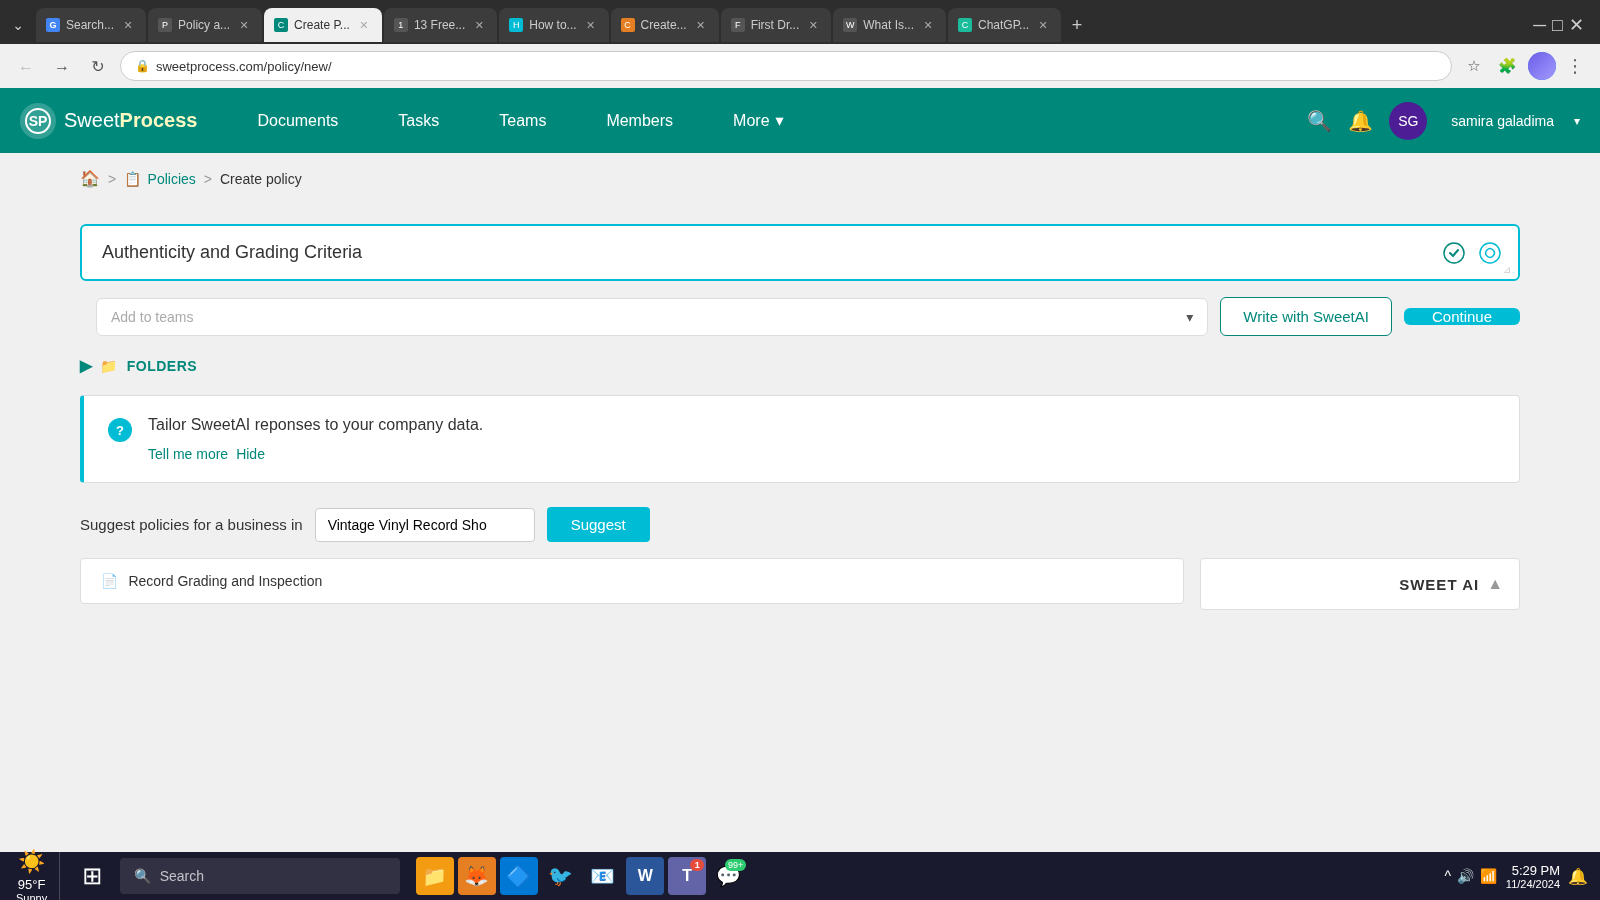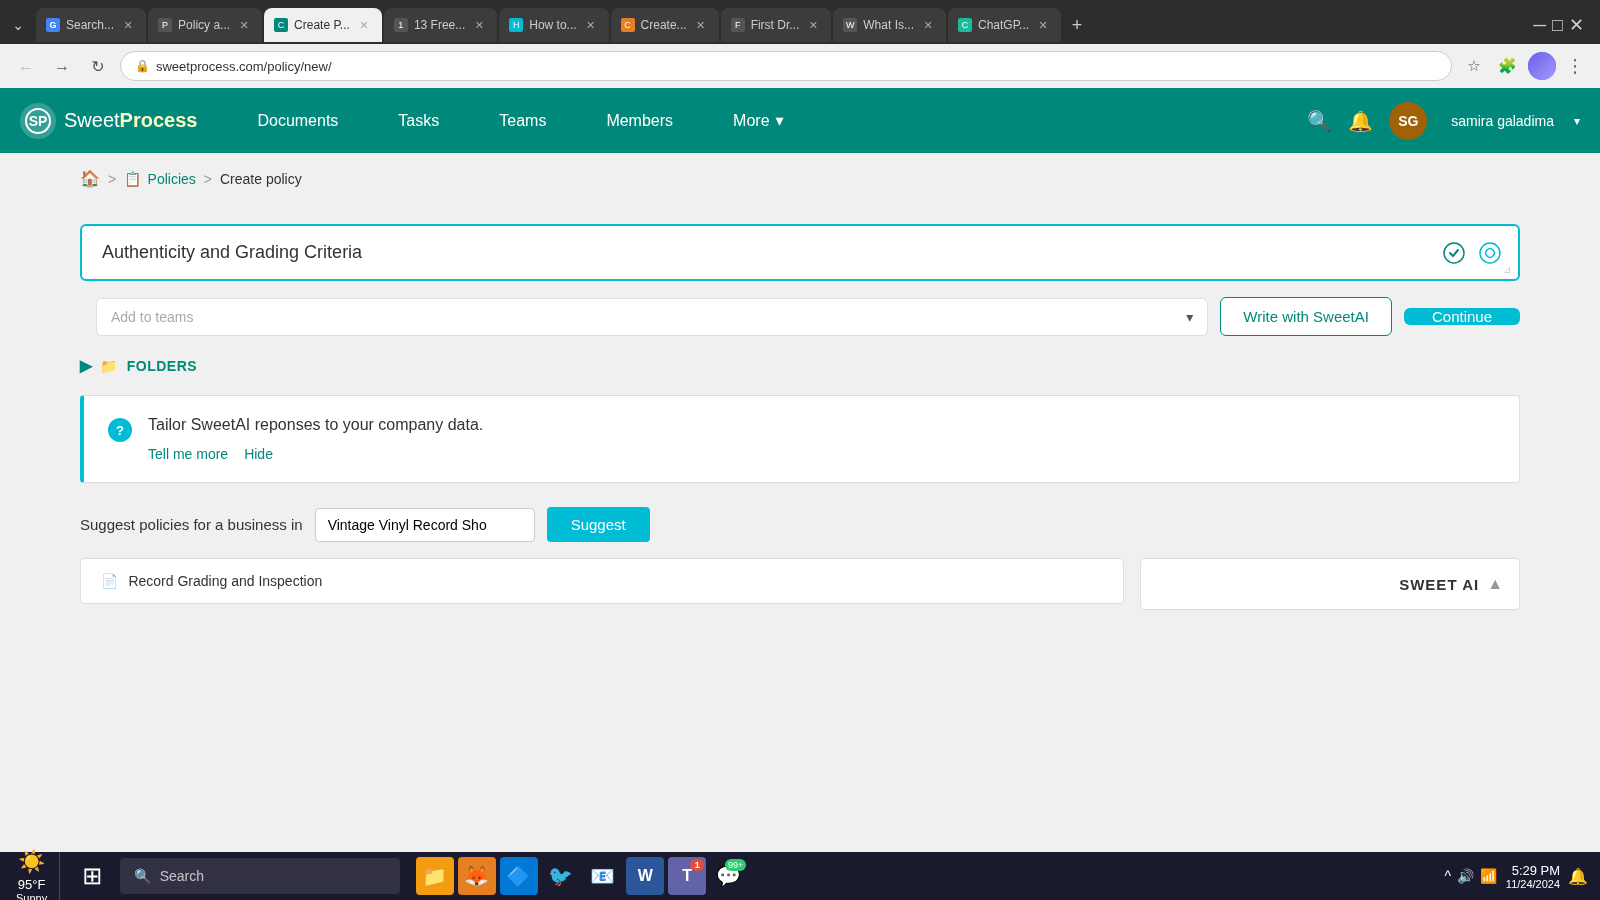--- a/index.html
+++ b/index.html
@@ -33,21 +33,21 @@
     
     .app-nav { background: #00897b; display: flex; align-items: center; height: 65px; padding: 0 20px; gap: 0; }
     .logo-area { display: flex; align-items: center; gap: 8px; margin-right: 30px; }
     .logo-icon { width: 36px; height: 36px; }
     .nav-items { display: flex; align-items: center; flex: 1; }
     .nav-item { color: white; font-size: 16px; padding: 0 30px; height: 65px; display: flex; align-items: center; cursor: pointer; text-decoration: none; white-space: nowrap; }
     .nav-item.more { display: flex; align-items: center; gap: 6px; }
     .nav-actions { display: flex; align-items: center; gap: 16px; }
     .nav-search-btn { color: white; font-size: 20px; cursor: pointer; }
     .nav-bell-btn { color: white; font-size: 20px; cursor: pointer; }
-    .user-avatar { width: 38px; height: 38px; border-radius: 50%; background: #a16207; display: flex; align-items: center; justify-content: center; color: white; font-size: 14px; font-weight: 700; cursor: pointer; }
+    .user-avatar { width: 38px; height: 38px; border-radius: 50%; background: #4c1d95; display: flex; align-items: center; justify-content: center; color: white; font-size: 14px; font-weight: 400; cursor: pointer; }
     .user-name { color: white; font-size: 14px; margin-left: 8px; cursor: pointer; }
     .user-chevron { color: white; font-size: 12px; margin-left: 4px; cursor: pointer; }
 
     
     .breadcrumb { display: flex; align-items: center; padding: 16px 80px; gap: 8px; background: #f0f0f0; }
     .breadcrumb-home { color: #00897b; font-size: 16px; cursor: pointer; }
     .breadcrumb-sep { color: #999; font-size: 14px; }
     .breadcrumb-policies { display: flex; align-items: center; gap: 6px; color: #00897b; cursor: pointer; font-size: 14px; }
     .breadcrumb-policies-icon { color: #00897b; font-size: 14px; }
     .breadcrumb-current { color: #333; font-size: 14px; }
@@ -73,21 +73,21 @@
     
     .folders-row { display: flex; align-items: center; gap: 8px; margin-bottom: 20px; color: #00897b; cursor: pointer; font-size: 14px; font-weight: 600; letter-spacing: 0.5px; }
     .folders-chevron { font-size: 16px; color: #00897b; }
 
     
     .sweetai-banner { background: white; border: 1px solid #ddd; border-left: 4px solid #00bcd4; border-radius: 4px; padding: 20px 24px; margin-bottom: 24px; }
     .banner-content { display: flex; align-items: flex-start; gap: 16px; }
     .banner-icon { width: 24px; height: 24px; border-radius: 50%; background: #00bcd4; display: flex; align-items: center; justify-content: center; color: white; font-size: 13px; font-weight: 700; flex-shrink: 0; margin-top: 2px; }
     .banner-text-area { flex: 1; }
     .banner-title { font-size: 16px; color: #333; margin-bottom: 12px; }
-    .banner-links { display: flex; gap: 16px; }
+    .banner-links { display: flex; gap: 8px; }
     .banner-link { color: #00897b; font-size: 14px; cursor: pointer; text-decoration: none; }
 
     
     .suggest-row { display: flex; align-items: center; gap: 12px; margin-bottom: 16px; font-size: 15px; color: #333; }
     .suggest-input { border: 1px solid #ccc; border-radius: 4px; padding: 8px 12px; font-size: 14px; width: 220px; }
     .suggest-btn { background: #00bcd4; border: none; color: white; padding: 9px 24px; border-radius: 4px; font-size: 15px; cursor: pointer; font-weight: 500; }
 
     
     .suggestion-item { background: white; border: 1px solid #ddd; border-radius: 4px; padding: 14px 20px; display: flex; align-items: center; gap: 10px; font-size: 14px; color: #333; }
     .suggestion-icon { color: #666; font-size: 14px; }
@@ -296,21 +296,21 @@
     <button class="suggest-btn">Suggest</button>
   </div>
 
   <div style="display:flex;gap:16px;">
     <div style="flex:1;">
       <div class="suggestion-item">
         <span class="suggestion-icon">📄</span>
         <span>Record Grading and Inspection</span>
       </div>
     </div>
-    <div style="width:380px;background:white;border:1px solid #ddd;border-radius:4px;padding:16px;display:flex;align-items:center;justify-content:flex-end;gap:8px;">
+    <div style="width:320px;background:white;border:1px solid #ddd;border-radius:4px;padding:16px;display:flex;align-items:center;justify-content:flex-end;gap:8px;">
       <span style="font-size:15px;font-weight:700;color:#333;letter-spacing:1px;">SWEET AI</span>
       <span style="color:#999;font-size:16px;cursor:pointer;">▲</span>
     </div>
   </div>
 </div>
 
 <div class="taskbar">
   <div class="taskbar-weather">
     <span class="weather-icon">☀️</span>
     <span class="weather-temp">95°F</span>

